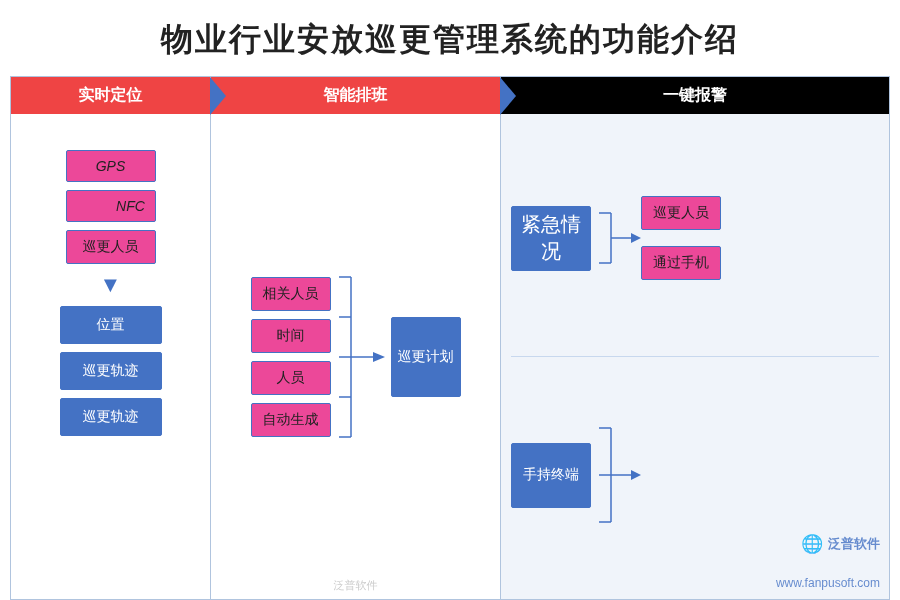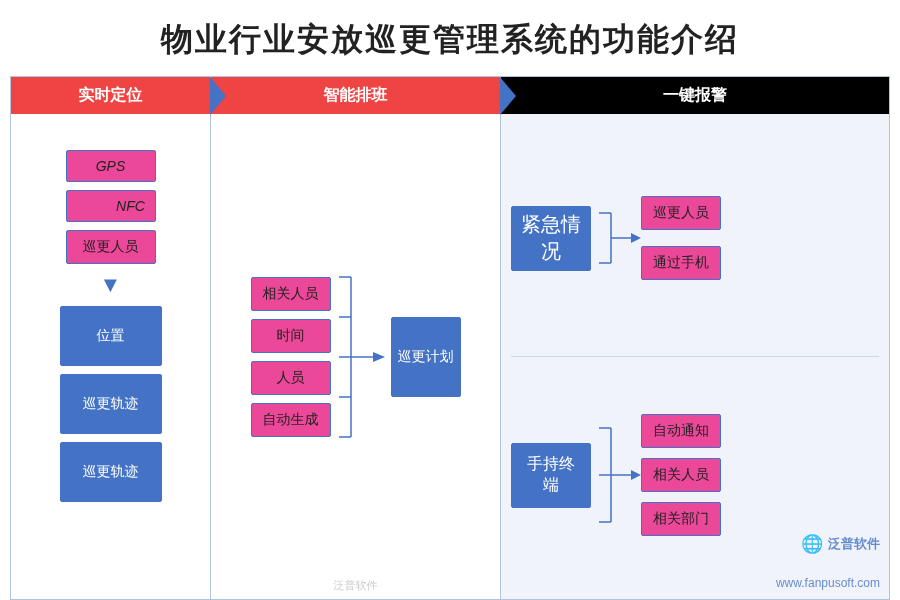--- a/index.html
+++ b/index.html
@@ -100,21 +100,21 @@
       padding: 7px 0;
       width: 90px;
       border-radius: 2px;
     }
     .box-blue {
       background: #4472c4;
       color: #fff;
       border: 1.5px solid #4472c4;
       font-size: 14px;
       text-align: center;
-      padding: 20px 0;
+      padding: 9px 0;
       width: 102px;
       border-radius: 2px;
     }
     
     .down-arrow {
       font-size: 22px;
       color: #4472c4;
       line-height: 1;
       margin: 2px 0;
     }
@@ -262,36 +262,31 @@
 
           <div class="right-list" style="gap:16px;">
             <div class="box" style="width:80px;">巡更人员</div>
             <div class="box" style="width:80px;">通过手机</div>
           </div>
         </div>
 
         <div style="height:1px;background:#c8d8ee;margin:4px 0;"></div>
 
         <div class="right-section" style="flex:1;align-items:center;padding-top:4px;">
-          <div class="box-blue" style="width:80px;padding:22px 11px;height:65px;display:flex;align-items:center;justify-content:center;font-size:16px;flex-shrink:0;">手持终端</div>
+          <div class="box-blue" style="width:80px;padding:22px 0;height:65px;display:flex;align-items:center;justify-content:center;font-size:14px;flex-shrink:0;">手持终端</div>
 
           <svg width="50" height="140" style="flex-shrink:0;">
             <line x1="8" y1="23" x2="20" y2="23" stroke="#4472c4" stroke-width="1.5"></line>
             <line x1="8" y1="70" x2="20" y2="70" stroke="#4472c4" stroke-width="1.5"></line>
             <line x1="8" y1="117" x2="20" y2="117" stroke="#4472c4" stroke-width="1.5"></line>
             <line x1="20" y1="23" x2="20" y2="117" stroke="#4472c4" stroke-width="1.5"></line>
             <line x1="20" y1="70" x2="40" y2="70" stroke="#4472c4" stroke-width="1.5"></line>
             <polygon points="40,65 50,70 40,75" fill="#4472c4"></polygon>
           </svg>
 
-          <div class="right-list" style="gap:10px;">
-            <div class="box" style="width:80px;">自动通知</div>
-            <div class="box" style="width:80px;">相关人员</div>
-            <div class="box" style="width:80px;">相关部门</div>
-          </div>
         </div>
 
       </div>
     </div>
 
   </div>
 
   <div class="watermark" style="position:absolute;bottom:10px;right:20px;display:flex;flex-direction:column;align-items:flex-end;">
     <div style="display:flex;align-items:center;gap:4px;">
       <span style="color:#4472c4;font-size:18px;font-weight:bold;">🌐</span>

